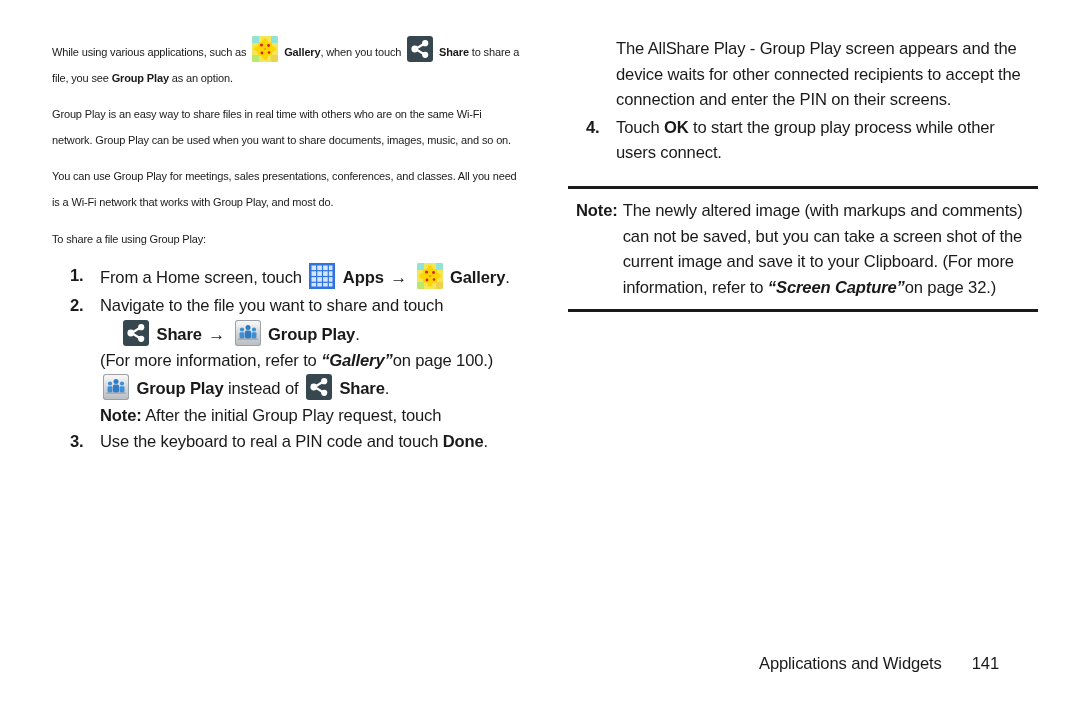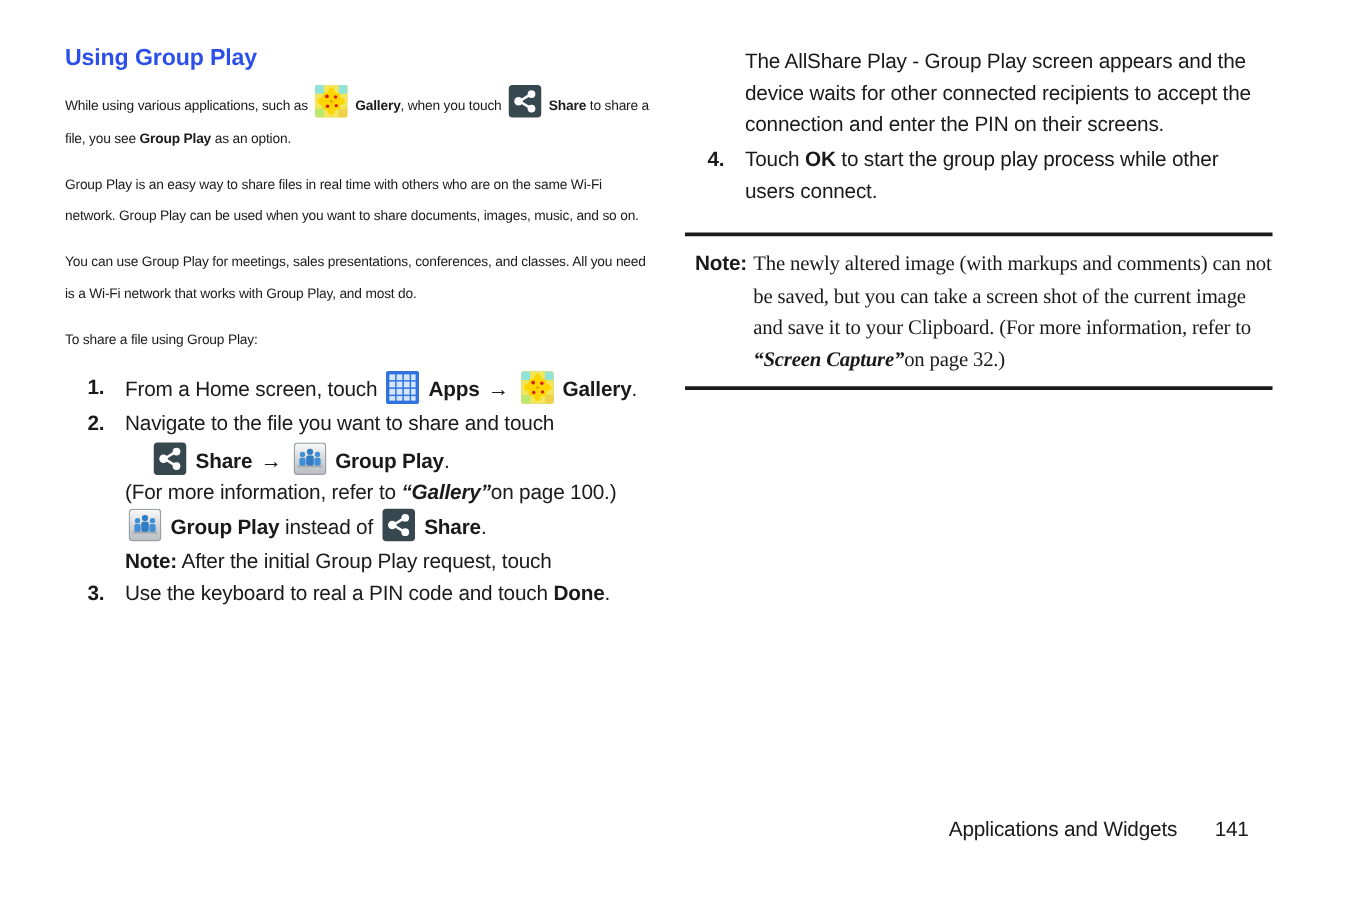--- a/index.html
+++ b/index.html
@@ -22,21 +22,21 @@
     height: 720px;
     box-sizing: border-box;
   }
 
   .col {
     position: absolute;
     top: 36px;
     width: 470px;
   }
   .col-left  { left: 52px; }
-  .col-right { left: 548px; }
+  .col-right { left: 568px; }
 
   
   .h2 {
     color: #2b4fe8;
     font-size: 18.5px;
     font-weight: bold;
     letter-spacing: -0.1px;
     margin: 0 0 12px 0;
     line-height: 1.1;
   }
@@ -98,21 +98,21 @@
     padding: 9px 0 9px 8px;
     font-size: 16.6px;
     line-height: 25.6px;
     letter-spacing: -0.15px;
   }
   .note-label {
     font-weight: bold;
     flex: 0 0 auto;
     padding-right: 5px;
   }
-  .note-text { flex: 1 1 auto; font-family: Liberation Serif, serif; }
+  .note-text { flex: 1 1 auto; }
 
   .note-inline { margin-top: 2px; }
 
   .footer {
     position: absolute;
     left: 548px;
     top: 654px;
     width: 470px;
     font-size: 16.6px;
     letter-spacing: -0.15px;
@@ -175,21 +175,20 @@
     vertical-align: 0;
   }
 </style>
 </head>
 <body>
 
 <div class="page">
 
   <div class="col col-left">
 
-    <div class="h2">Using Group Play</div>
 
     <p class="para">
       <span>While using various applications, such as</span>
       <span class="ico ico-gallery">
         <svg width="26" height="26" viewBox="0 0 26 26">
           <rect width="26" height="26" fill="#f2e65a"></rect>
           <rect x="0" y="0" width="7" height="7" fill="#8fe3d8"></rect>
           <rect x="19" y="0" width="7" height="7" fill="#8fe3d8"></rect>
           <rect x="0" y="19" width="7" height="7" fill="#b9e86a"></rect>
           <rect x="19" y="19" width="7" height="7" fill="#f0d24a"></rect>

